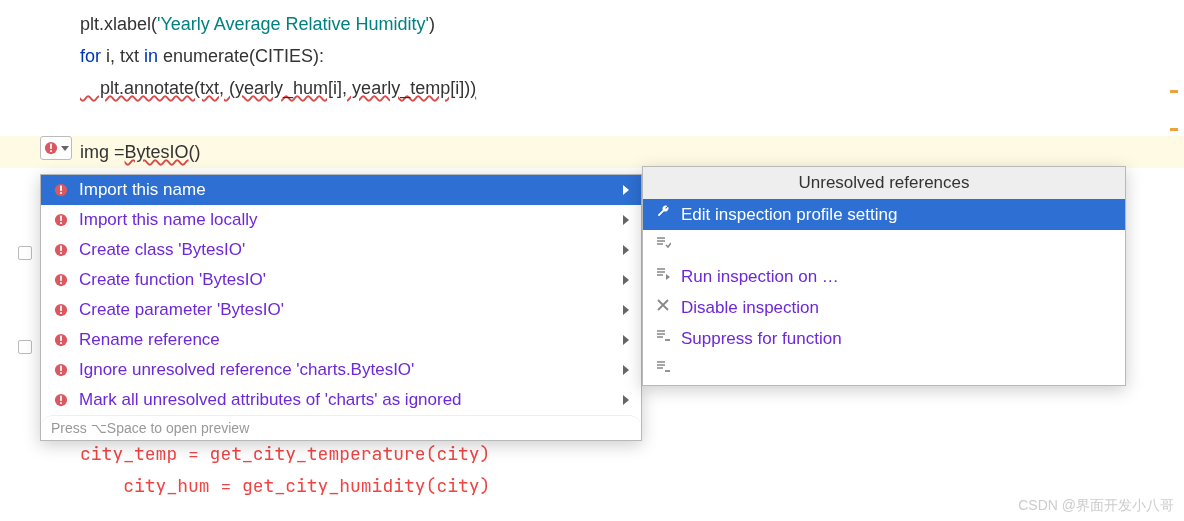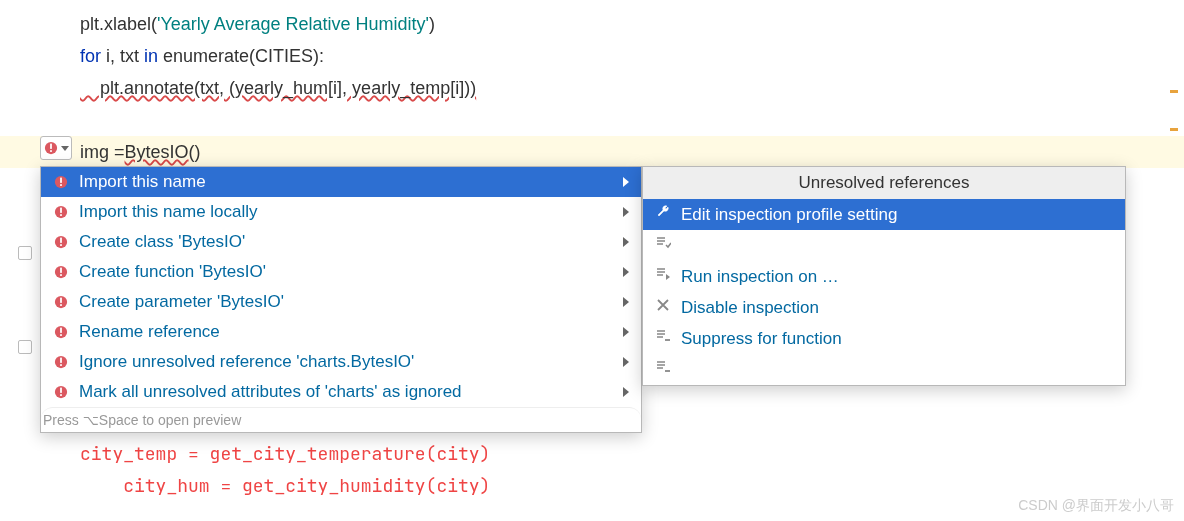--- a/index.html
+++ b/index.html
@@ -54,34 +54,34 @@
     }
     .popup {
       position: absolute;
       background: #fff;
       border: 1px solid #b8b8b8;
       box-shadow: 0 4px 16px rgba(0,0,0,0.2);
       z-index: 10;
     }
     .popup1 {
       left: 40px;
-      top: 166px;
+      top: 174px;
       width: 602px;
     }
     .popup2 {
       left: 642px;
       top: 166px;
       width: 484px;
     }
     .popup-item {
       display: flex;
       align-items: center;
       padding: 5px 12px;
       font-size: 17px;
-      color: #0369a1;
+      color: #6d28d9;
       gap: 10px;
       position: relative;
     }
     .popup-item.selected {
       background: #2d6fd2;
       color: #fff;
     }
     .popup-header {
       background: #eeeeee;
       text-align: center;
@@ -94,21 +94,21 @@
       right: 12px;
       width: 0; height: 0;
       border-top: 5px solid transparent;
       border-bottom: 5px solid transparent;
       border-left: 6px solid #666;
     }
     .popup-item.selected .arrow-right {
       border-left-color: #fff;
     }
     .popup-footer {
-      padding: 4px 2px;
+      padding: 4px 10px;
       font-size: 14px;
       color: #999;
       border-top: 1px solid #eee;
       border-radius: 12px;
     }
     .icon-red-bulb {
       display: inline-flex;
       align-items: center;
       justify-content: center;
       width: 16px;

